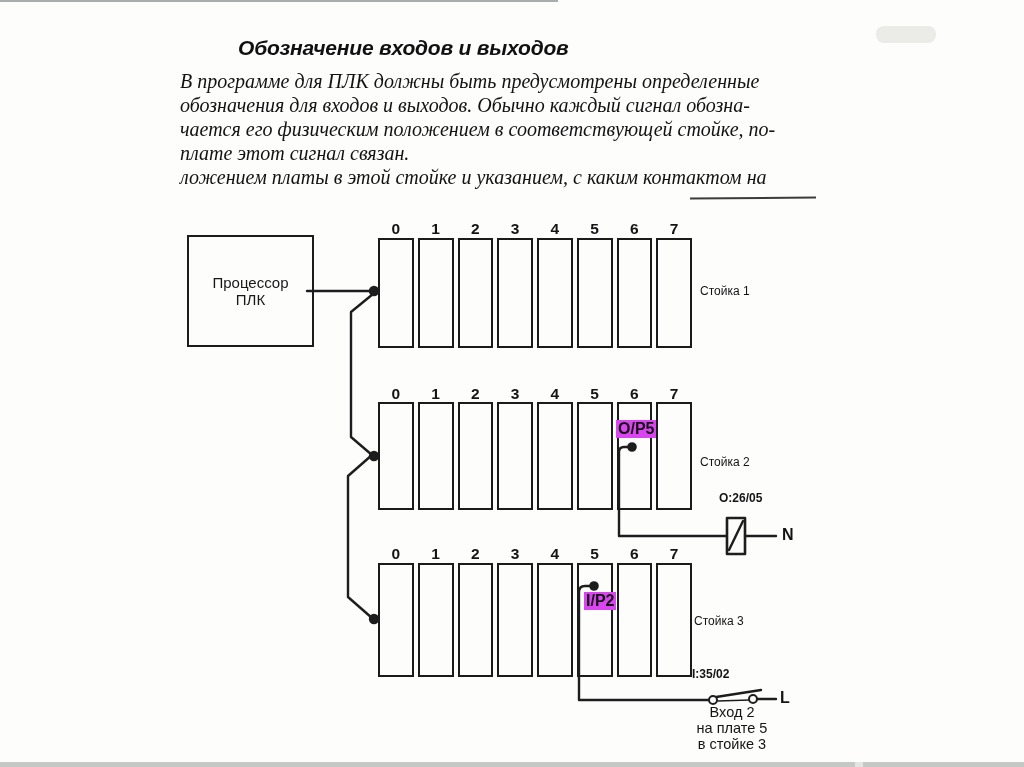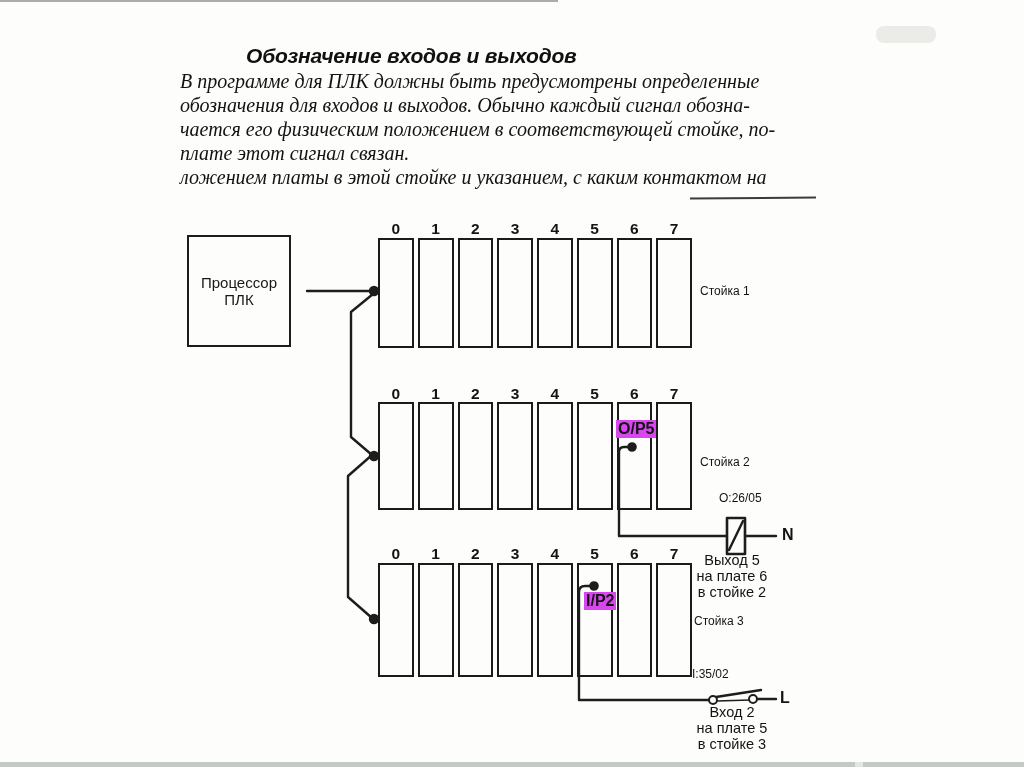--- a/index.html
+++ b/index.html
@@ -8,58 +8,58 @@
     width: 1024px;
     height: 767px;
     background: #fdfdfc;
     overflow: hidden;
     font-family: "Liberation Sans", sans-serif;
     color: #181818;
   }
   .top-line { position: absolute; left: 0; top: 0; width: 558px; height: 2px; background: #a9adad; }
   .smudge { position: absolute; left: 876px; top: 26px; width: 60px; height: 17px; background: #ebebe8; border-radius: 8px; }
   .heading {
-    position: absolute; left: 238px; top: 36px; margin: 8px;
+    position: absolute; left: 238px; top: 36px; margin: 0;
     font-family: "Liberation Sans", sans-serif;
     font-size: 21px; font-weight: bold; font-style: italic;
     letter-spacing: -0.2px; color: #101010; white-space: nowrap;
   }
   .para {
     position: absolute; left: 180px; top: 69px;
     font-family: "Liberation Serif", serif;
     font-size: 20px; line-height: 24px; color: #121212; font-style: italic;
   }
   .para-line { white-space: nowrap; }
   .thin-rule { position: absolute; left: 690px; top: 197px; width: 126px; height: 2px; background: #3c3c3c; transform: rotate(-0.4deg); }
 
   .wires { position: absolute; left: 0; top: 0; }
 
   .proc {
-    position: absolute; left: 187px; top: 235px; width: 104px; height: 112px;
+    position: absolute; left: 187px; top: 235px; width: 127px; height: 112px;
     border: 2.5px solid #1c1c1c; box-sizing: border-box;
     display: flex; flex-direction: column; align-items: center; justify-content: center;
     font-size: 15px; line-height: 17px; text-align: center; background: transparent;
   }
 
   .numrow {
     position: absolute; left: 378px; width: 314px; height: 18px;
     display: flex; gap: 4px;
     font-size: 15.5px; font-weight: bold; color: #141414;
   }
   .numrow span { flex: 1; text-align: center; }
 
   .rack {
     position: absolute; left: 378px; width: 314px;
     display: flex; gap: 4px; box-sizing: border-box;
   }
   .rack .cell { flex: 1; border: 2.5px solid #1b1b1b; box-sizing: border-box; background: transparent; }
 
   .lbl { position: absolute; white-space: nowrap; font-size: 12px; color: #141414; }
   .tap-lbl { font-weight: bold; font-size: 16px; background: #d946ef; padding: 0 2px; }
-  .addr-lbl { font-weight: 400; text-align: right; }
+  .addr-lbl { font-weight: 700; text-align: right; }
   .term-lbl { font-weight: bold; font-size: 16px; }
   .caption { position: absolute; text-align: center; font-size: 14.5px; line-height: 15.8px; color: #141414; }
   .bottom-bar { position: absolute; left: 0; top: 762px; width: 1024px; height: 5px; background: #c5c9c5; }
   .bottom-bar-notch { position: absolute; left: 855px; top: 762px; width: 8px; height: 5px; background: #e3e5e2; }
 </style>
 </head>
 <body>
 
 <div class="page">
 
@@ -151,25 +151,20 @@
     <div class="cell"></div>
     <div class="cell"></div>
     <div class="cell"></div>
     <div class="cell"></div>
   </div>
   <div class="lbl" style="left:700px;top:455px">Стойка 2</div>
   <div class="lbl tap-lbl" style="left:616px;top:420px">O/P5</div>
 
   <div class="lbl addr-lbl" style="left:719px;top:491px">O:26/05</div>
   <div class="lbl term-lbl" style="left:782px;top:526px">N</div>
-  <div class="caption" style="left:690px;top:553px;width:84px">
-    <div>Выход 5</div>
-    <div>на плате 6</div>
-    <div>в стойке 2</div>
-  </div>
 
   <div class="numrow" style="top:545px">
     <span>0</span>
     <span>1</span>
     <span>2</span>
     <span>3</span>
     <span>4</span>
     <span>5</span>
     <span>6</span>
     <span>7</span>

